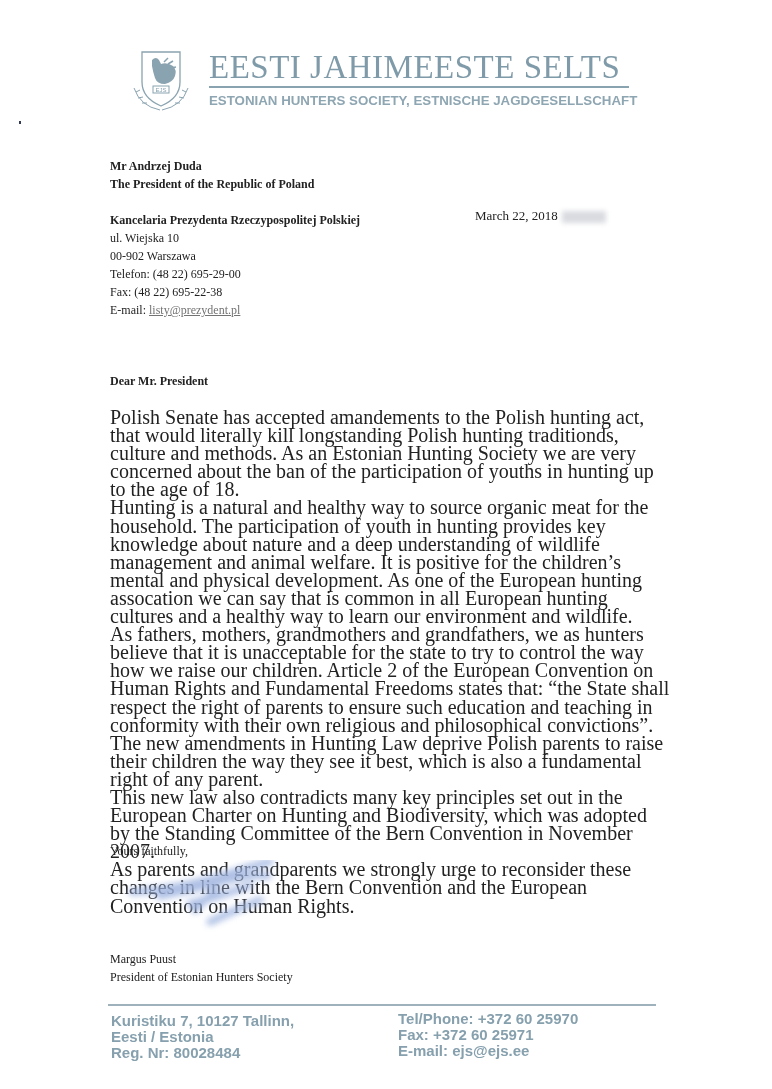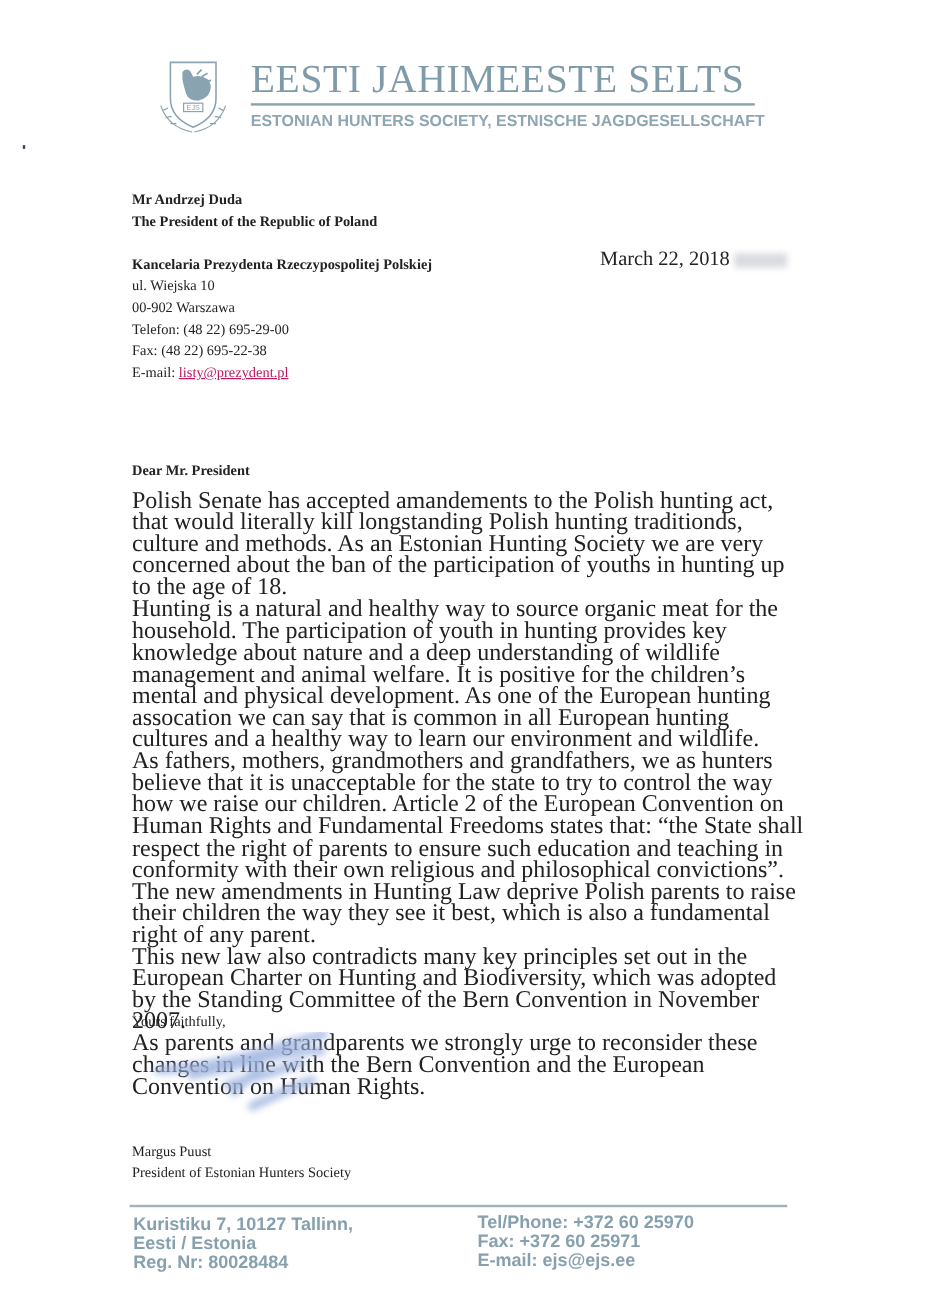--- a/index.html
+++ b/index.html
@@ -9,24 +9,24 @@
     .logo { left: 130px; top: 48px; width: 62px; height: 66px; }
     .org-title { left: 209px; top: 49px; font-family: "Liberation Serif", serif; font-size: 33px; color: #7f9aa8; letter-spacing: 0.5px; line-height: 36px; white-space: nowrap; }
     .org-rule { left: 209px; top: 86px; width: 420px; height: 2px; background: #8aa3b0; }
     .org-sub { left: 209px; top: 93px; font-family: "Liberation Sans", sans-serif; font-weight: bold; font-size: 13.3px; color: #8ea6b2; white-space: nowrap; }
     .dot { left: 19px; top: 121px; width: 2px; height: 3px; background: #333a55; }
     
     .line { font-size: 12px; line-height: 18px; white-space: nowrap; }
     .bold { font-weight: bold; }
     .addr-block { left: 110px; top: 157px; }
     .addr-block .gap { height: 18px; }
-    .date { left: 500px; top: 207px; font-size: 17px; line-height: 18px; white-space: nowrap; }
+    .date { left: 475px; top: 207px; font-size: 13px; line-height: 18px; white-space: nowrap; }
     .date-blur { display: inline-block; width: 44px; height: 12px; margin-left: 4px; background: #d9dbe0; filter: blur(2.5px); vertical-align: middle; }
-    .email-link { color: #be185d; text-decoration: underline; margin-top: 44px; }
-    .salutation { left: 110px; top: 372px; margin-top: 11px; }
+    .email-link { color: #737373; text-decoration: underline; margin-top: 44px; }
+    .salutation { left: 110px; top: 372px; }
     .body-text { left: 110px; top: 408px; width: 560px; }
     .body-text p { margin: 0; font-size: 20px; line-height: 18.1px; }
     .closing { left: 110px; top: 842px; }
     .signature { left: 120px; top: 860px; width: 180px; height: 80px; }
     .signer { left: 110px; top: 950px; }
     
     .foot-rule { left: 108px; top: 1004px; width: 548px; height: 1.5px; background: #9fb1ba; }
     .foot-col { font-family: "Liberation Sans", sans-serif; font-weight: bold; font-size: 15px; line-height: 16px; color: #86a0ae; white-space: nowrap; }
     .foot-left { left: 111px; top: 1013px; }
     .foot-right { left: 398px; top: 1011px; }

